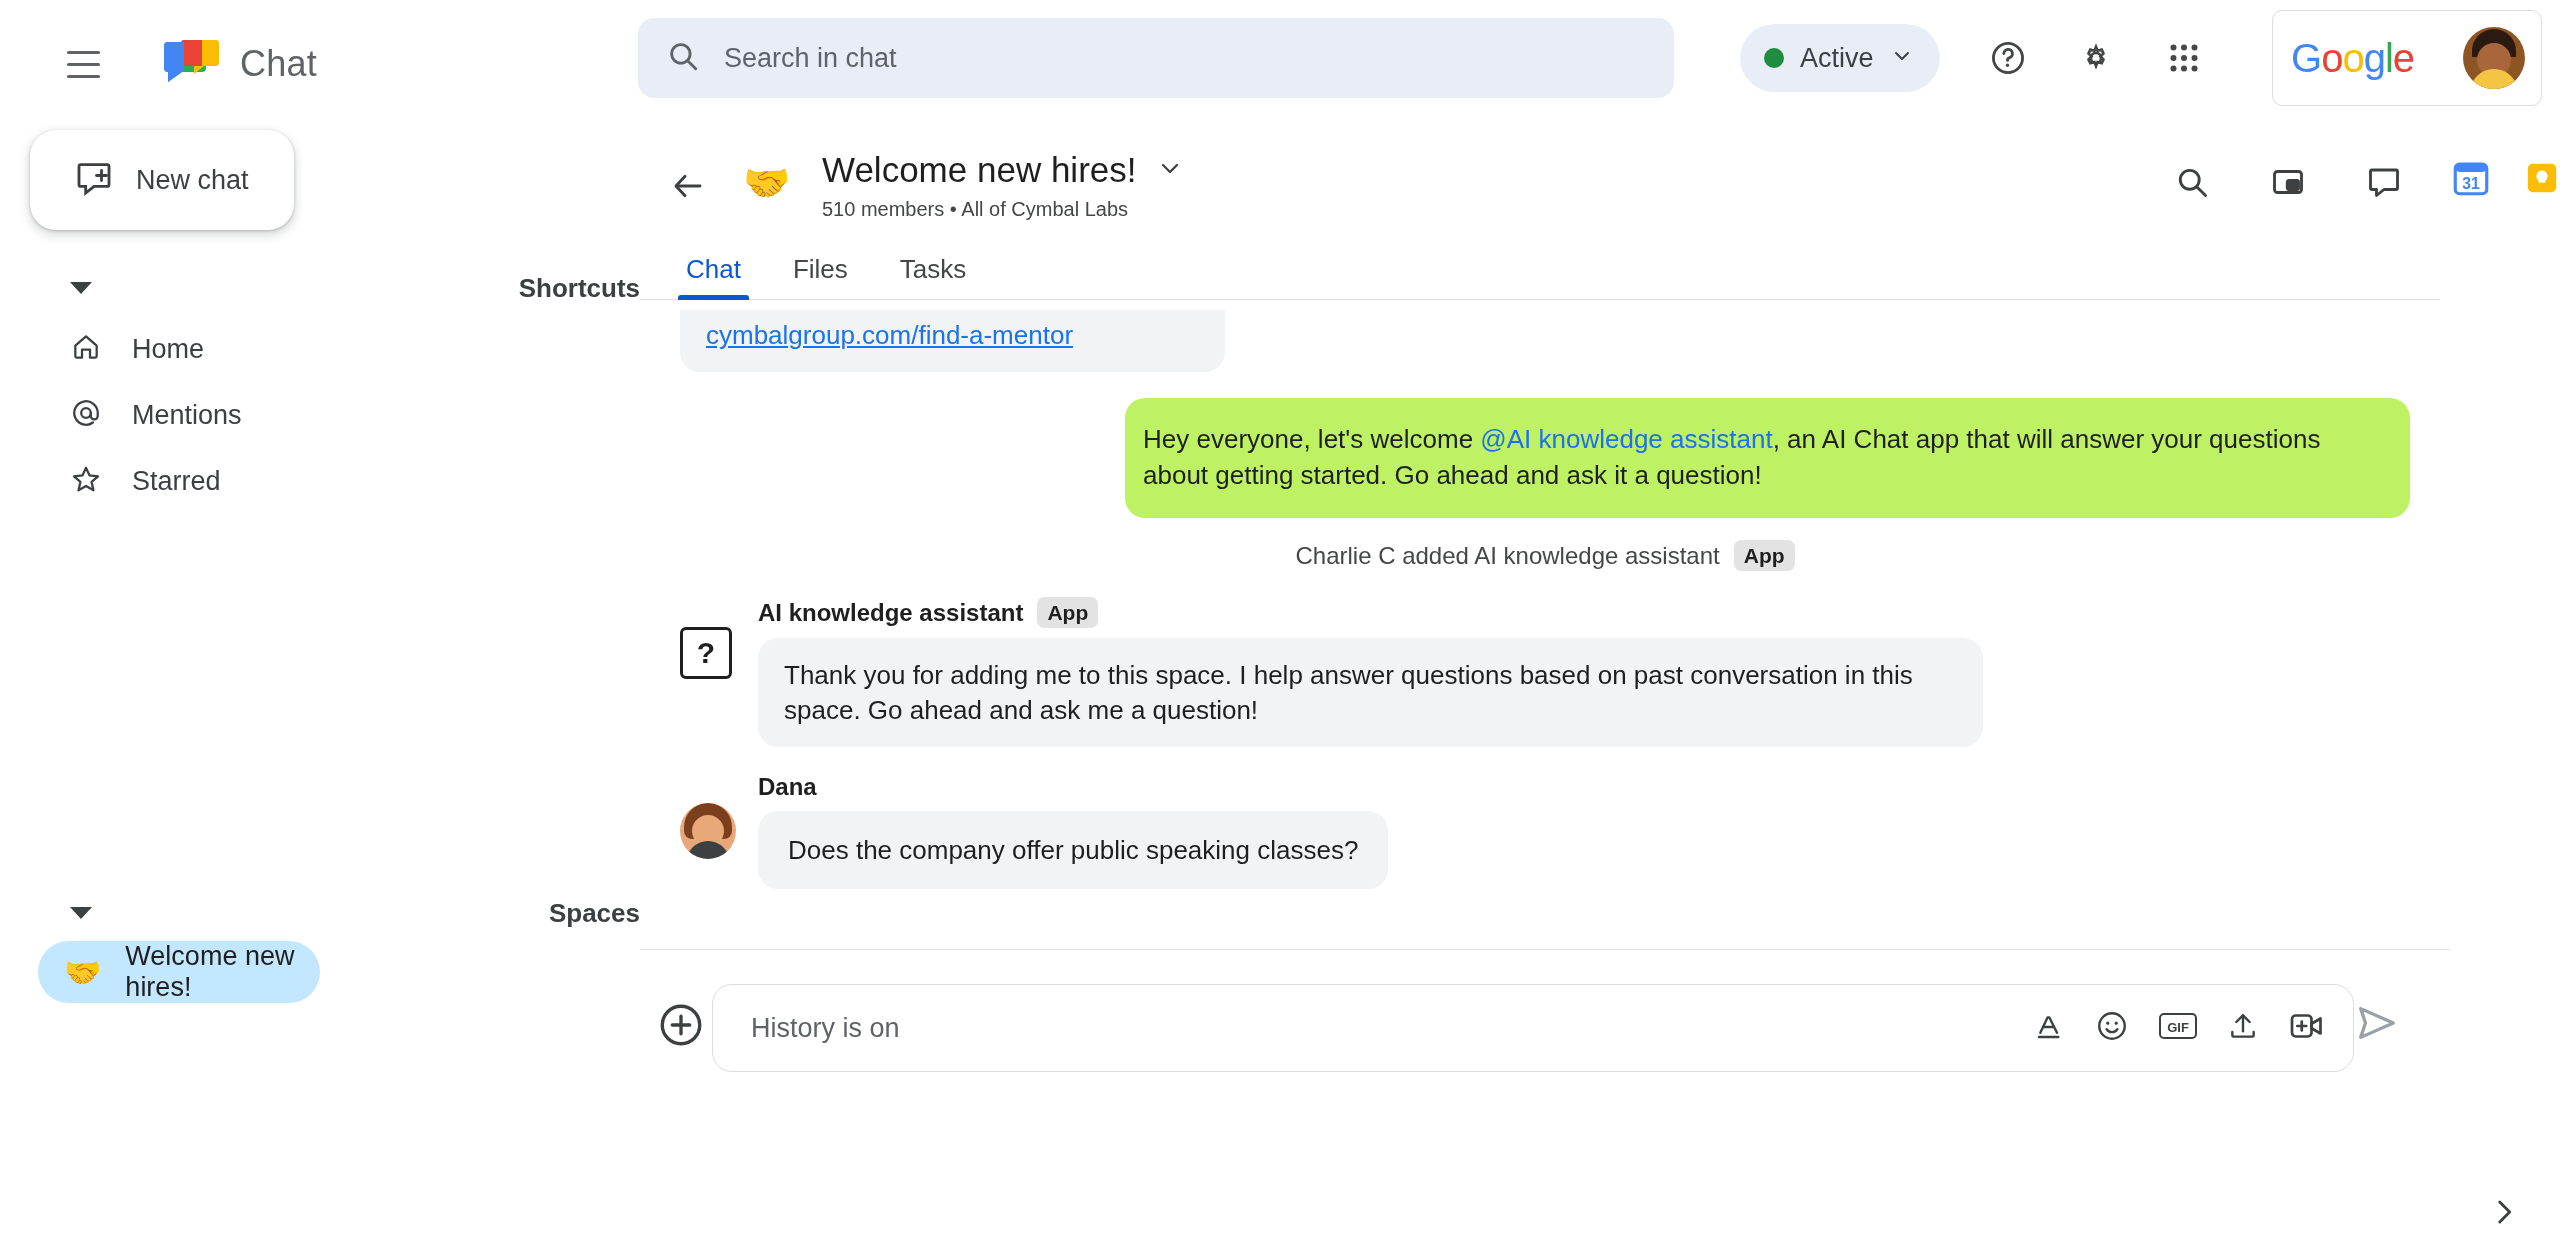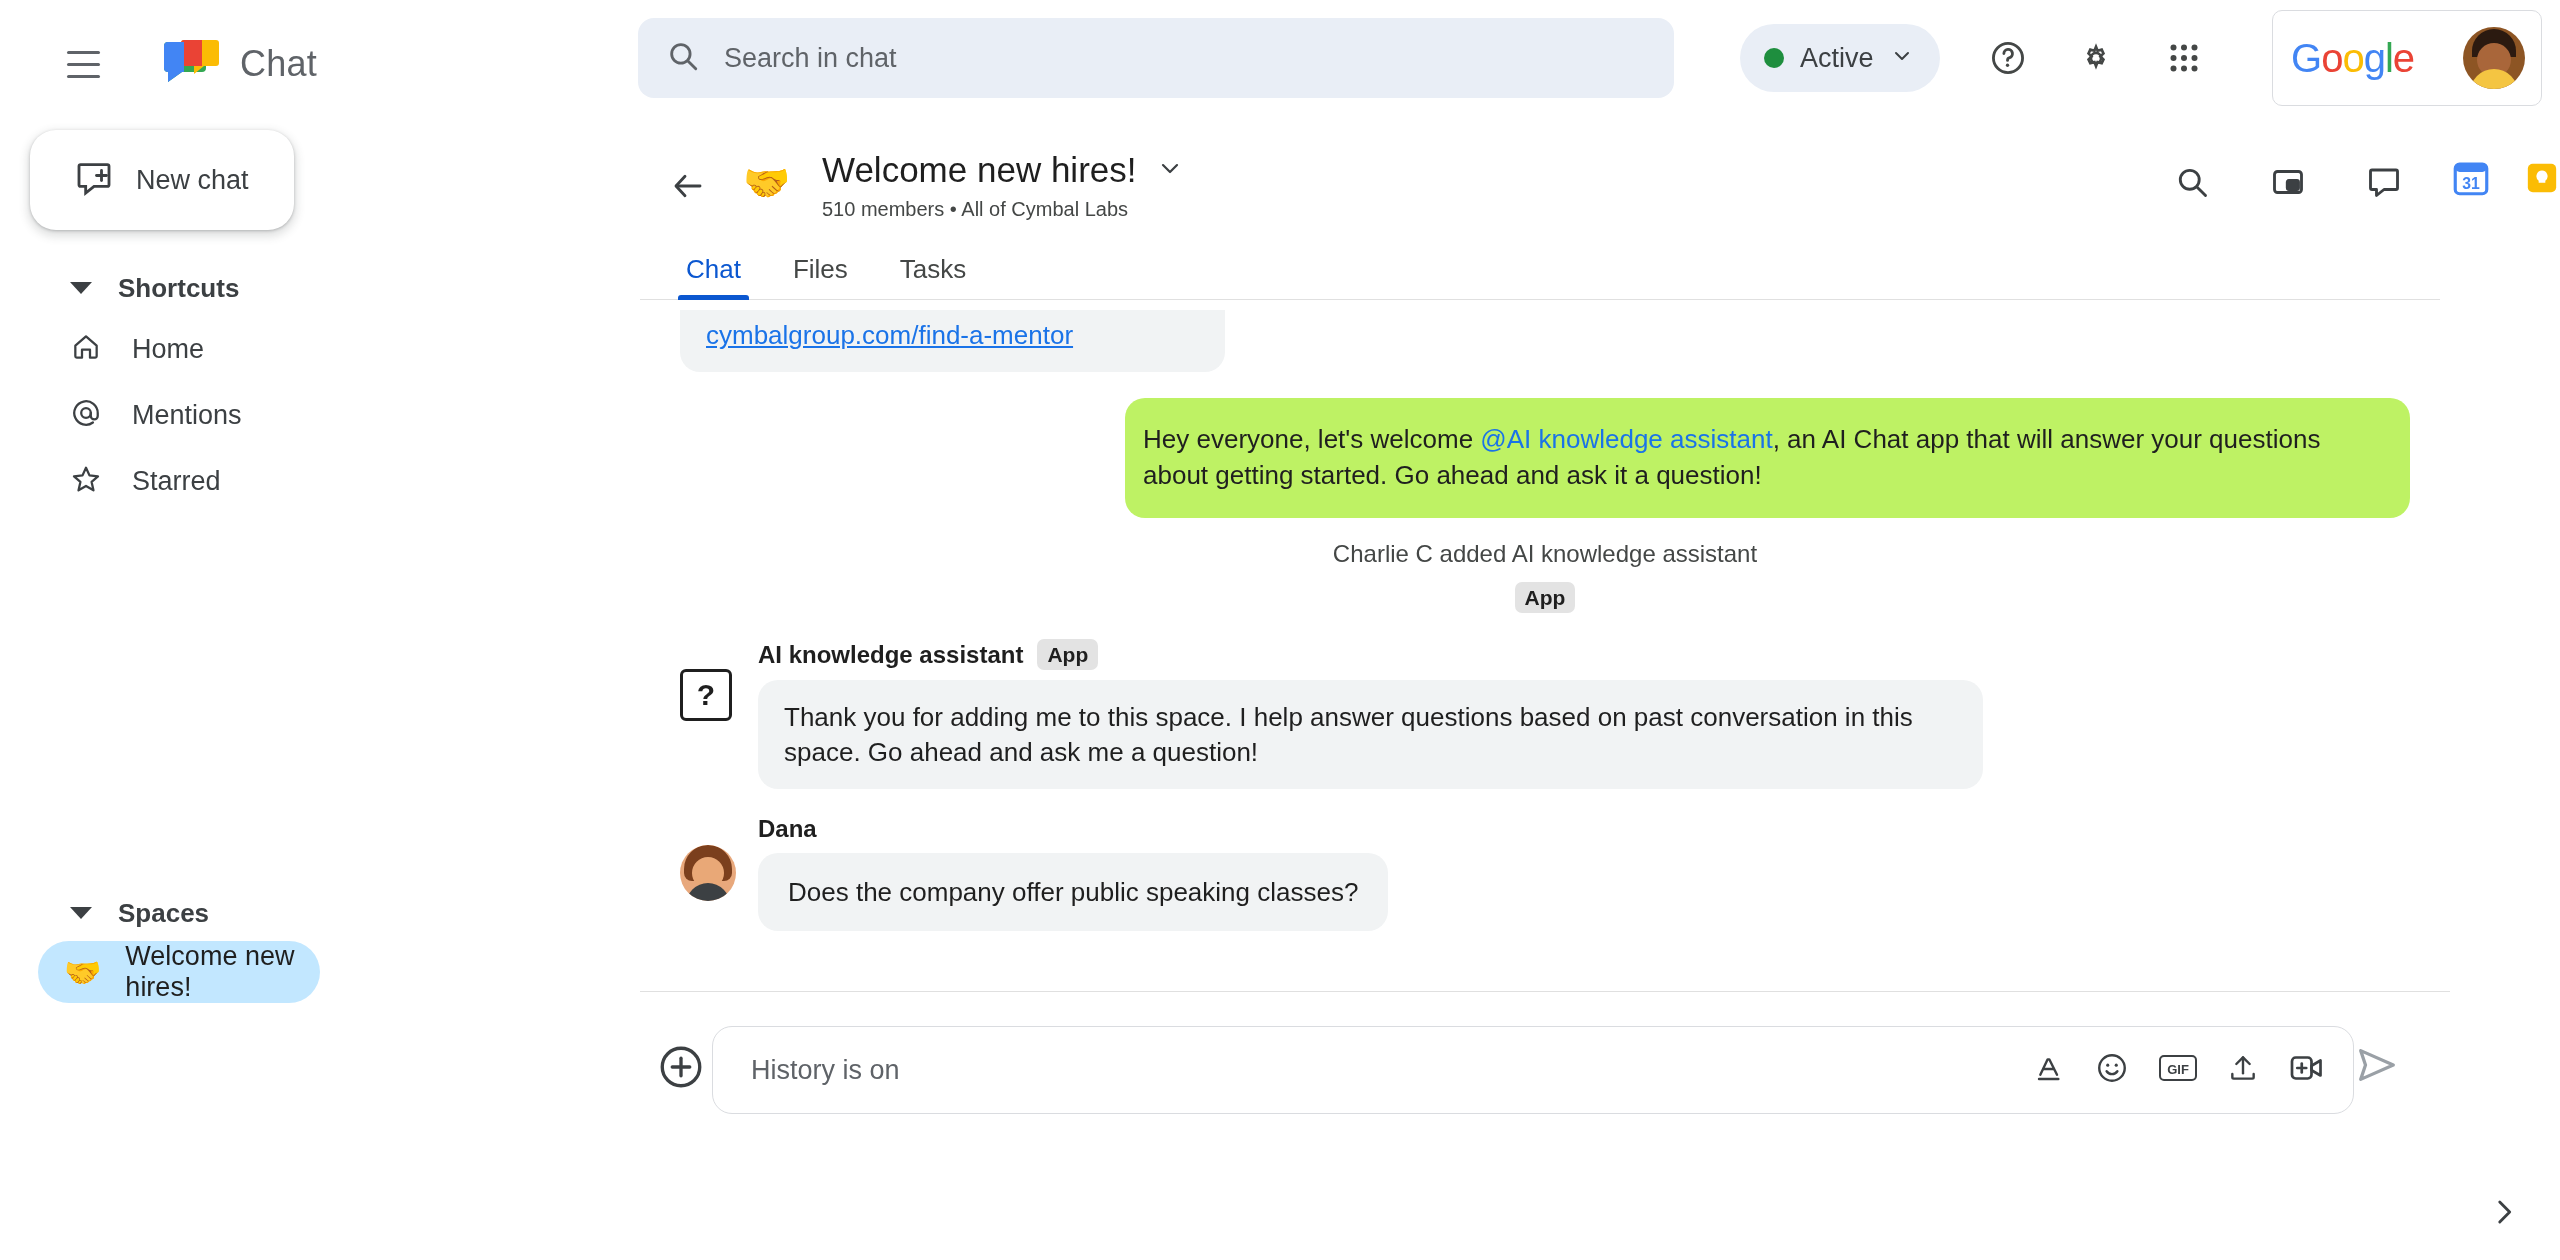--- a/index.html
+++ b/index.html
@@ -108,21 +108,21 @@
     background: #ffffff; border-radius: 26px;
     box-shadow: 0 1px 3px rgba(60,64,67,.3), 0 4px 8px 3px rgba(60,64,67,.15);
     display: flex; align-items: center; gap: 22px;
     padding-left: 44px; cursor: pointer;
   }
   .newchat-label { font-size: 27px; color: #3c4043; }
 
   .nav-section { position: absolute; left: 0; width: 640px; }
   .nav-header {
     display: flex; align-items: center; gap: 26px;
-    padding-left: 70px; height: 56px; cursor: pointer;
+    padding-left: 70px; height: 56px; cursor: pointer; justify-content: space-between;
   }
   .nav-header .caret {
     width: 0; height: 0;
     border-left: 11px solid transparent; border-right: 11px solid transparent;
     border-top: 12px solid #3c4043;
   }
   .nav-header-label { font-size: 26px; color: #3c4043; font-weight: bold; }
 
   .nav-item {
     display: flex; align-items: center; gap: 30px;
@@ -191,21 +191,21 @@
   }
   .bubble-blue {
     background: #bef264; border-radius: 20px; padding: 24px 18px;
     font-size: 26px; color: #1f1f1f; line-height: 1.38;
   }
   .link { color: #1a73e8; text-decoration: underline; }
   .mention { color: #1a73e8; }
   .row-right { display: flex; justify-content: flex-end; }
   .sys-note {
     text-align: center; font-size: 24px; color: #444746;
-    margin: 22px 0 26px 0; display: flex; align-items: center; justify-content: center; gap: 14px; flex-direction: column;
+    margin: 22px 0 26px 0; display: flex; align-items: center; justify-content: center; gap: 14px;
   }
   .app-badge {
     background: #e3e3e3; color: #1f1f1f; font-size: 21px;
     border-radius: 7px; padding: 3px 10px; line-height: 1.2; font-weight: bold;
   }
   .msg { display: flex; align-items: flex-start; gap: 22px; margin-bottom: 18px; }
   .msg-avatar { width: 56px; height: 56px; flex: none; margin-top: 30px; }
   .msg-body { flex: 1; }
   .msg-name-row { display: flex; align-items: center; gap: 14px; margin-bottom: 10px; }
   .msg-name { font-size: 24px; font-weight: bold; color: #1f1f1f; }

